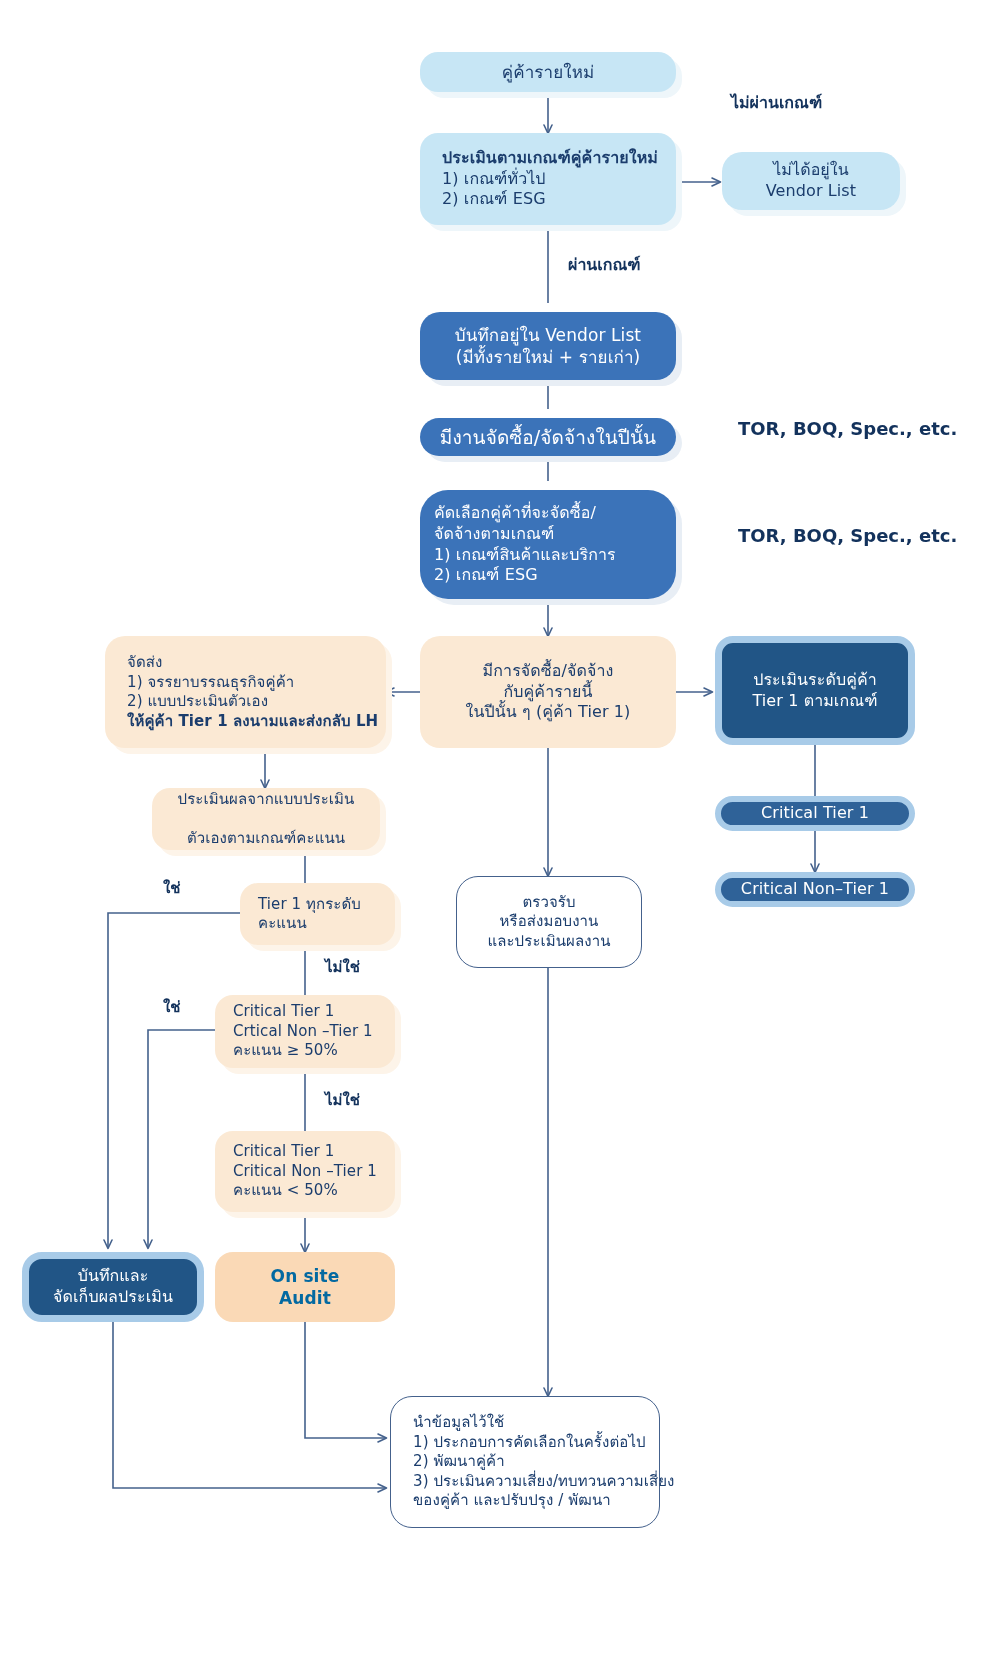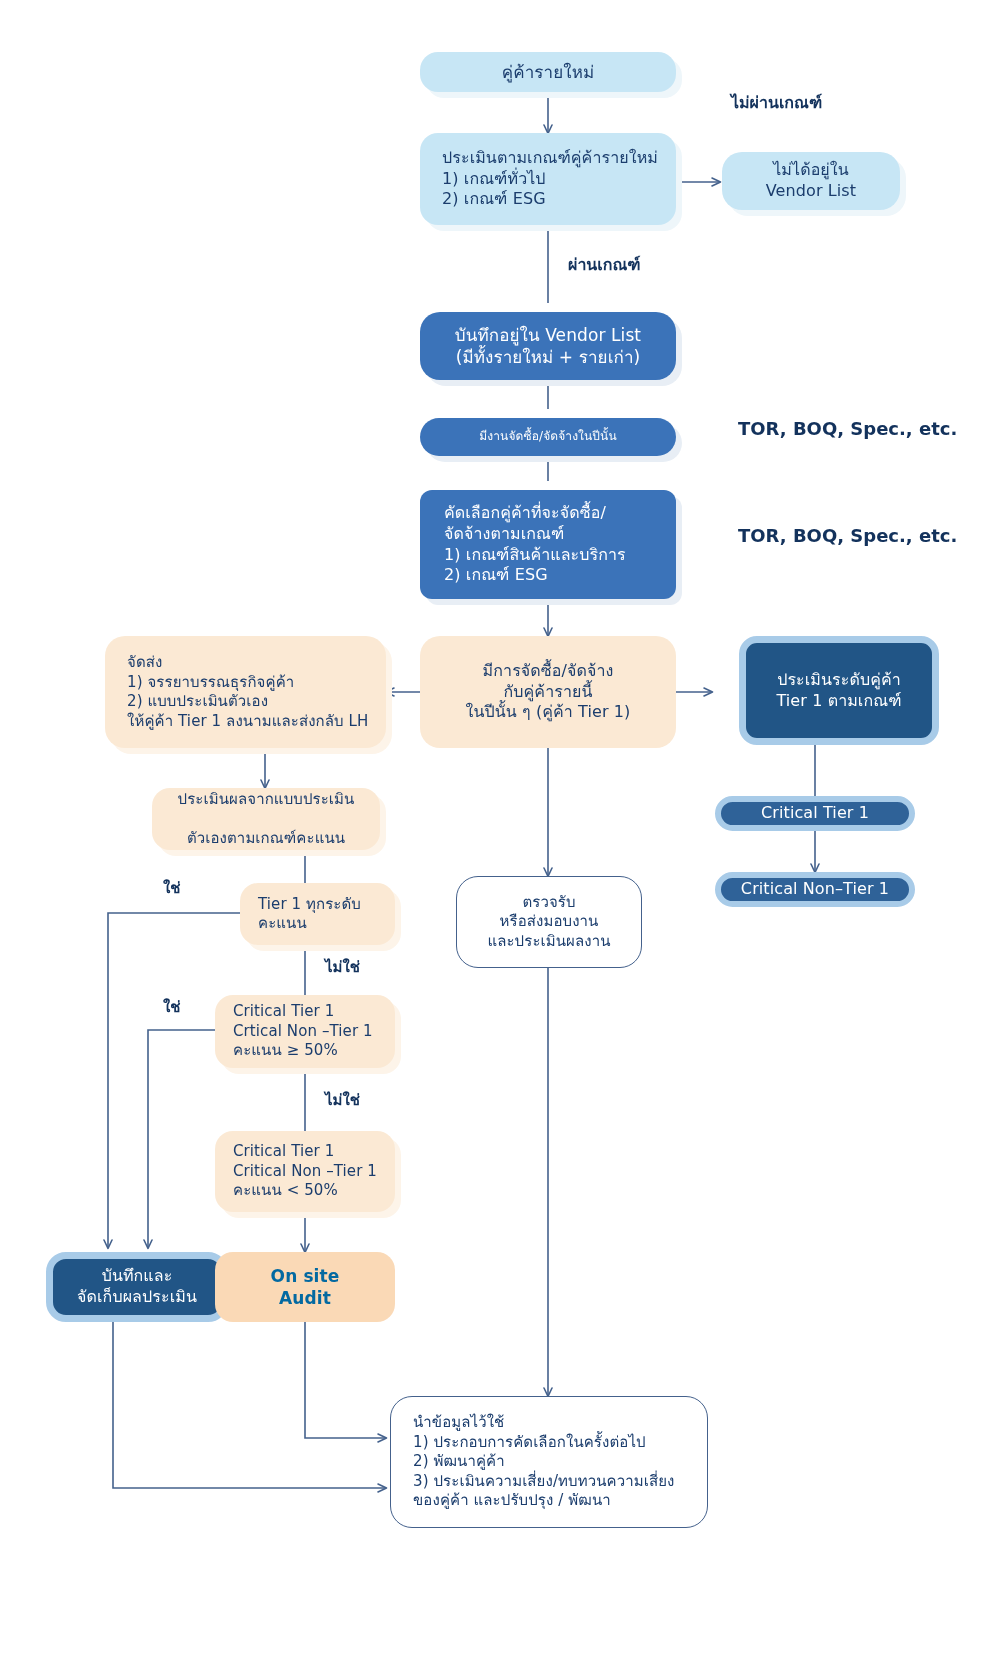--- a/index.html
+++ b/index.html
@@ -36,28 +36,28 @@
   }
   .node .ln{display:block;white-space:nowrap;}
   .node.ctr{align-items:center;text-align:center;}
   .node.lft{align-items:flex-start;text-align:left;}
 
   
   .p-lightblue{ background:#c7e6f5; color:#1b3d6d; }
   .p-lightblue-sh{ box-shadow:6px 6px 0 0 #eef6fa; }
   .p-blue{ background:#3b73b9; color:#ffffff; }
   .p-blue-sh{ box-shadow:6px 6px 0 0 #e8eef5;margin-top:9px; }
-  .p-navy{ background:#215586; color:#ffffff; border:7px solid #a8cbe8;margin-left:24px; }
+  .p-navy{ background:#215586; color:#ffffff; border:7px solid #a8cbe8; }
   .p-navy-pill{ background:#2f6298; color:#ffffff; border:6px solid #a8cbe8; }
   .p-cream{ background:#fbe9d4; color:#1b3d6d; }
   .p-cream-sh{ box-shadow:6px 6px 0 0 #fdf4e9; }
   .p-peach{ background:#fad9b6; color:#0369a1; }
   .p-outline{ background:#ffffff; color:#1b3d6d; border:1.6px solid #44618c; border-radius:22px; }
 
-  .bold{font-weight:400;}
+  .bold{font-weight:700;}
   .edge-label{
     position:absolute;
     color:#13325c;
     font-size:15px;
     font-weight:600;
     white-space:nowrap;
   }
   .side-note{
     position:absolute;
     color:#13325c;
@@ -137,25 +137,25 @@
   <div class="node ctr p-lightblue p-lightblue-sh" style="left:722px;top:152px;width:178px;height:58px;font-size:16px;border-radius:20px;">
     <span class="ln">ไม่ได้อยู่ใน</span>
     <span class="ln">Vendor List</span>
   </div>
 
   <div class="node ctr p-blue p-blue-sh" style="left:420px;top:303px;width:256px;height:68px;font-size:17px;border-radius:20px;">
     <span class="ln">บันทึกอยู่ใน Vendor List</span>
     <span class="ln">(มีทั้งรายใหม่ + รายเก่า)</span>
   </div>
 
-  <div class="node ctr p-blue p-blue-sh" style="left:420px;top:409px;width:256px;height:38px;font-size:12px;border-radius:19px;">
+  <div class="node ctr p-blue p-blue-sh" style="left:420px;top:409px;width:256px;height:38px;font-size:19px;border-radius:19px;">
     <span class="ln">มีงานจัดซื้อ/จัดจ้างในปีนั้น</span>
   </div>
 
-  <div class="node lft p-blue p-blue-sh" style="left:420px;top:481px;width:256px;height:109px;font-size:16px;padding:0 0 0 24px;border-radius:12px;">
+  <div class="node lft p-blue p-blue-sh" style="left:420px;top:481px;width:256px;height:109px;font-size:16px;padding:0 0 0 14px;border-radius:28px;">
     <span class="ln">คัดเลือกคู่ค้าที่จะจัดซื้อ/</span>
     <span class="ln">จัดจ้างตามเกณฑ์</span>
     <span class="ln">1) เกณฑ์สินค้าและบริการ</span>
     <span class="ln">2) เกณฑ์ ESG</span>
   </div>
 
   <div class="node ctr p-cream" style="left:420px;top:636px;width:256px;height:112px;font-size:16px;border-radius:20px;">
     <span class="ln">มีการจัดซื้อ/จัดจ้าง</span>
     <span class="ln">กับคู่ค้ารายนี้</span>
     <span class="ln">ในปีนั้น ๆ (คู่ค้า Tier 1)</span>
@@ -212,21 +212,21 @@
     <span class="ln">On site</span>
     <span class="ln">Audit</span>
   </div>
 
   <div class="node ctr p-outline" style="left:456px;top:876px;width:186px;height:92px;font-size:15px;">
     <span class="ln">ตรวจรับ</span>
     <span class="ln">หรือส่งมอบงาน</span>
     <span class="ln">และประเมินผลงาน</span>
   </div>
 
-  <div class="node lft p-outline" style="left:390px;top:1396px;width:318px;height:132px;font-size:15px;padding:0 0 0 22px;">
+  <div class="node lft p-outline" style="left:390px;top:1396px;width:270px;height:132px;font-size:15px;padding:0 0 0 22px;">
     <span class="ln">นำข้อมูลไว้ใช้</span>
     <span class="ln">1) ประกอบการคัดเลือกในครั้งต่อไป</span>
     <span class="ln">2) พัฒนาคู่ค้า</span>
     <span class="ln">3) ประเมินความเสี่ยง/ทบทวนความเสี่ยง</span>
     <span class="ln">    ของคู่ค้า และปรับปรุง / พัฒนา</span>
   </div>
 
   <div class="edge-label" style="left:731px;top:90px;font-size:16px;">ไม่ผ่านเกณฑ์</div>
 
   <div class="edge-label" style="left:568px;top:252px;font-size:16px;">ผ่านเกณฑ์</div>

